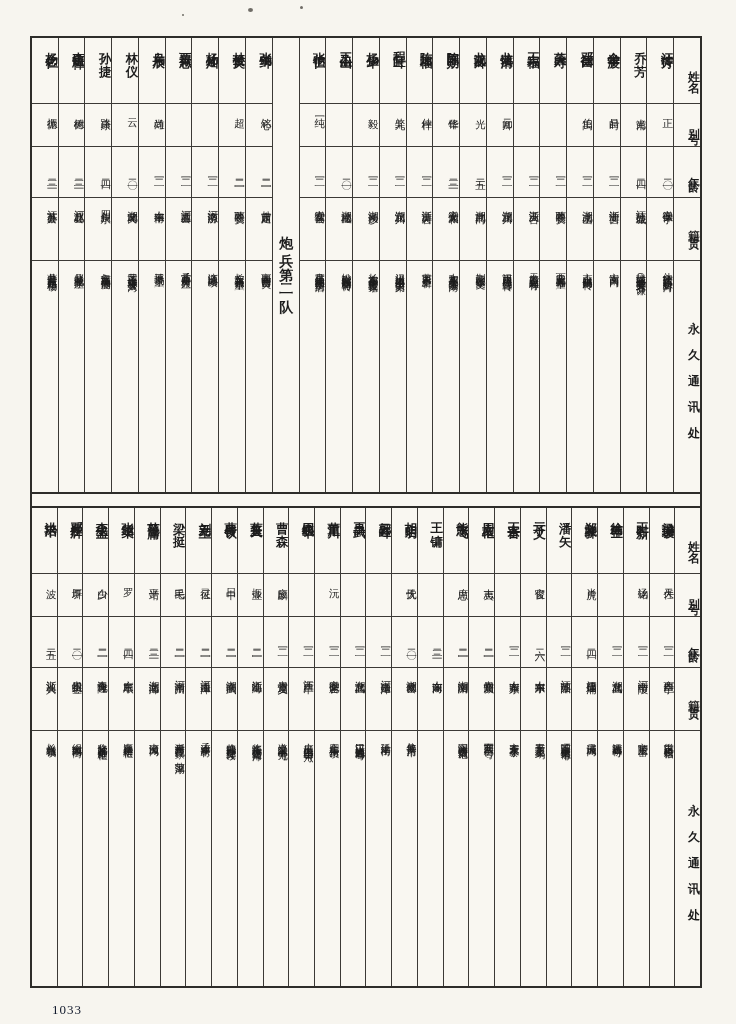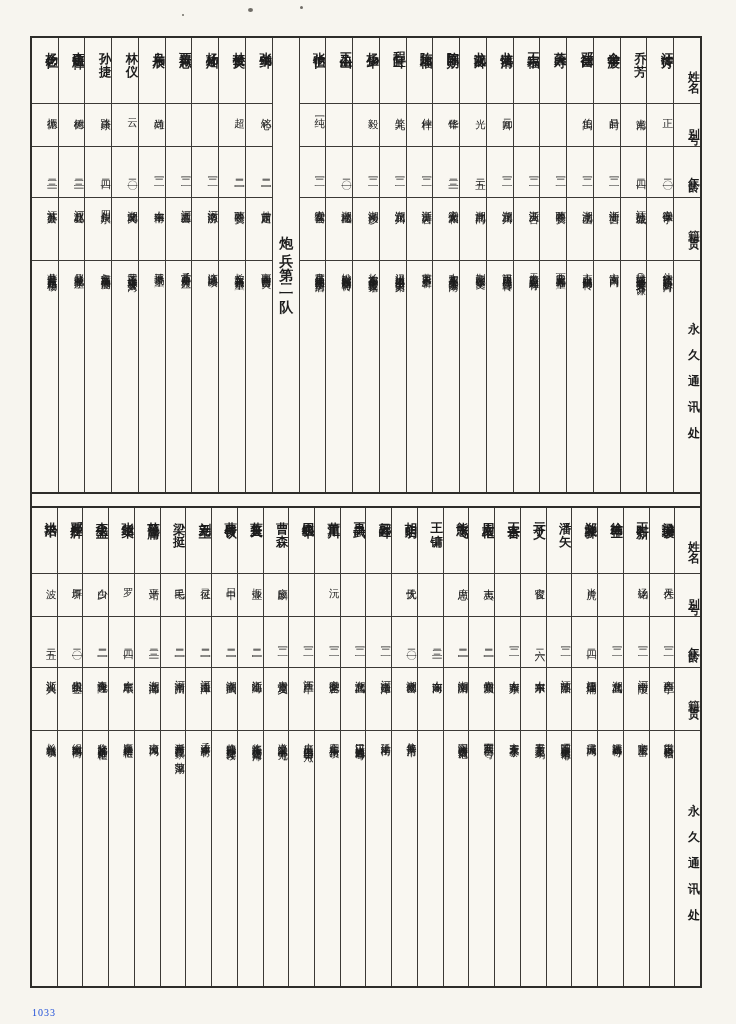--- a/index.html
+++ b/index.html
@@ -70,24 +70,24 @@
     text-orientation:upright;
     font-weight:bold;
     font-size:14px;
     letter-spacing:16px;
     text-align:center;
     height:100%;
     margin:0 auto;
   }
   .page-number{
     position:absolute;
-    left:32px;bottom:6px;
-    font-size:10px;
+    left:52px;bottom:6px;
+    font-size:13px;
     letter-spacing:1px;
-    color:#1d4ed8;
+    color:#0f172a;
   }
   .speck{position:absolute;background:#6f6c66;border-radius:50%;}
   .speck.s1{left:248px;top:8px;width:5px;height:4px;}
   .speck.s2{left:300px;top:6px;width:3px;height:3px;}
   .speck.s3{left:182px;top:14px;width:2px;height:2px;}
 </style>
 </head>
 <body>
 
 <div class="page">

